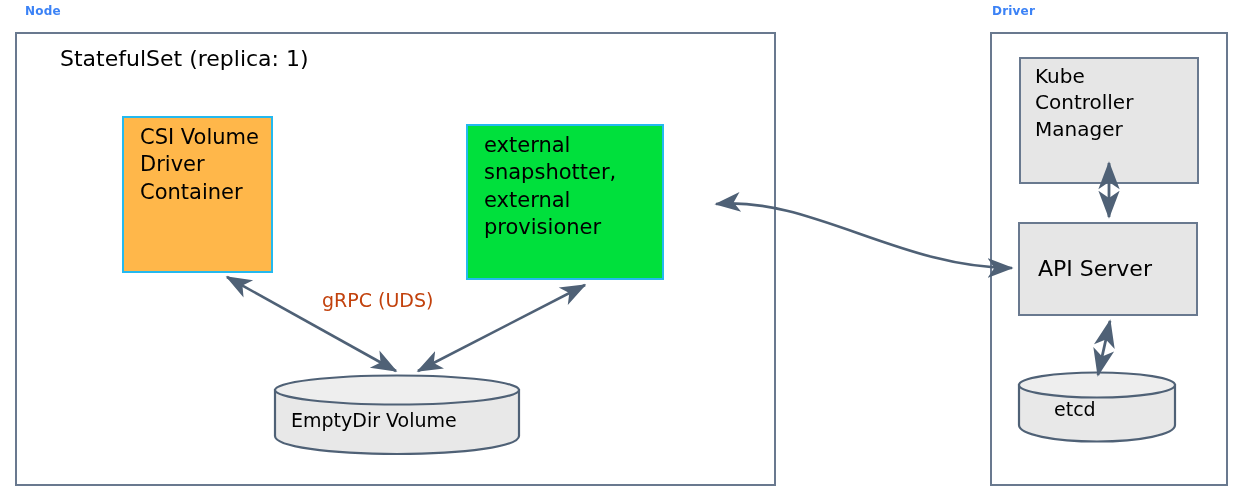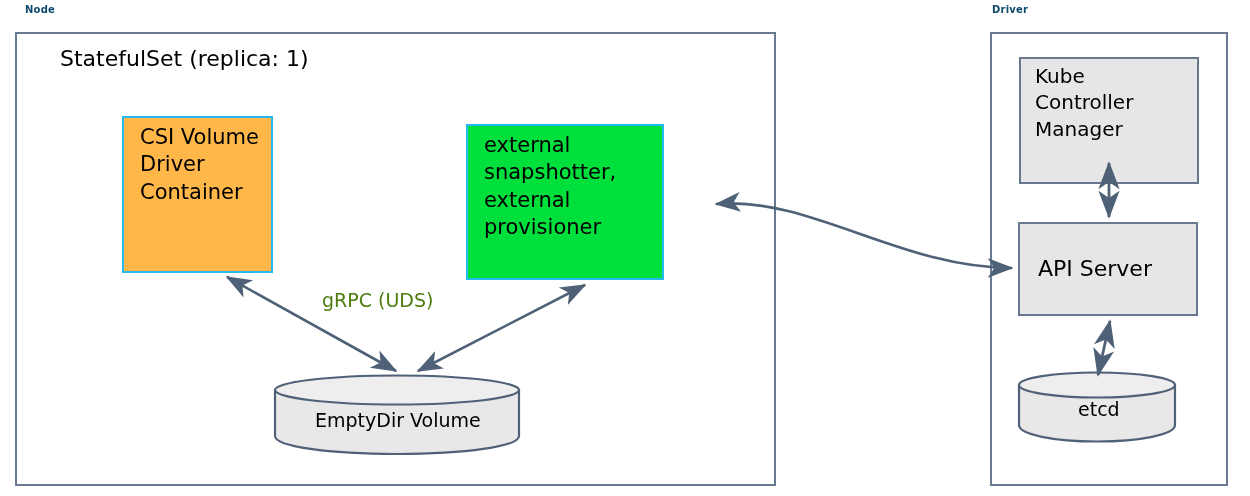--- a/index.html
+++ b/index.html
@@ -13,22 +13,22 @@
   #canvas {
     position: relative;
     width: 1250px;
     height: 496px;
     background: #ffffff;
     overflow: hidden;
   }
   .group-label {
     position: absolute;
     font-weight: bold;
-    font-size: 10px;
-    color: #0c4a6e;
+    font-size: 12px;
+    color: #3b82f6;
     letter-spacing: 0.2px;
     white-space: nowrap;
     text-align: center;
   }
   .group-box {
     position: absolute;
     border: 2px solid #69798f;
     background: transparent;
     box-sizing: border-box;
   }
@@ -79,26 +79,25 @@
     align-items: center;
   }
   .cyl {
     position: absolute;
   }
   .cyl-label {
     position: absolute;
     font-size: 19px;
     color: #000000;
     white-space: nowrap;
-    margin-left: 24px;
   }
   .edge-label {
     position: absolute;
     font-size: 19px;
-    color: #4d7c0f;
+    color: #c2410c;
     white-space: nowrap;
     text-align: right;
   }
   svg.overlay {
     position: absolute;
     left: 0;
     top: 0;
     width: 1250px;
     height: 496px;
     pointer-events: none;

